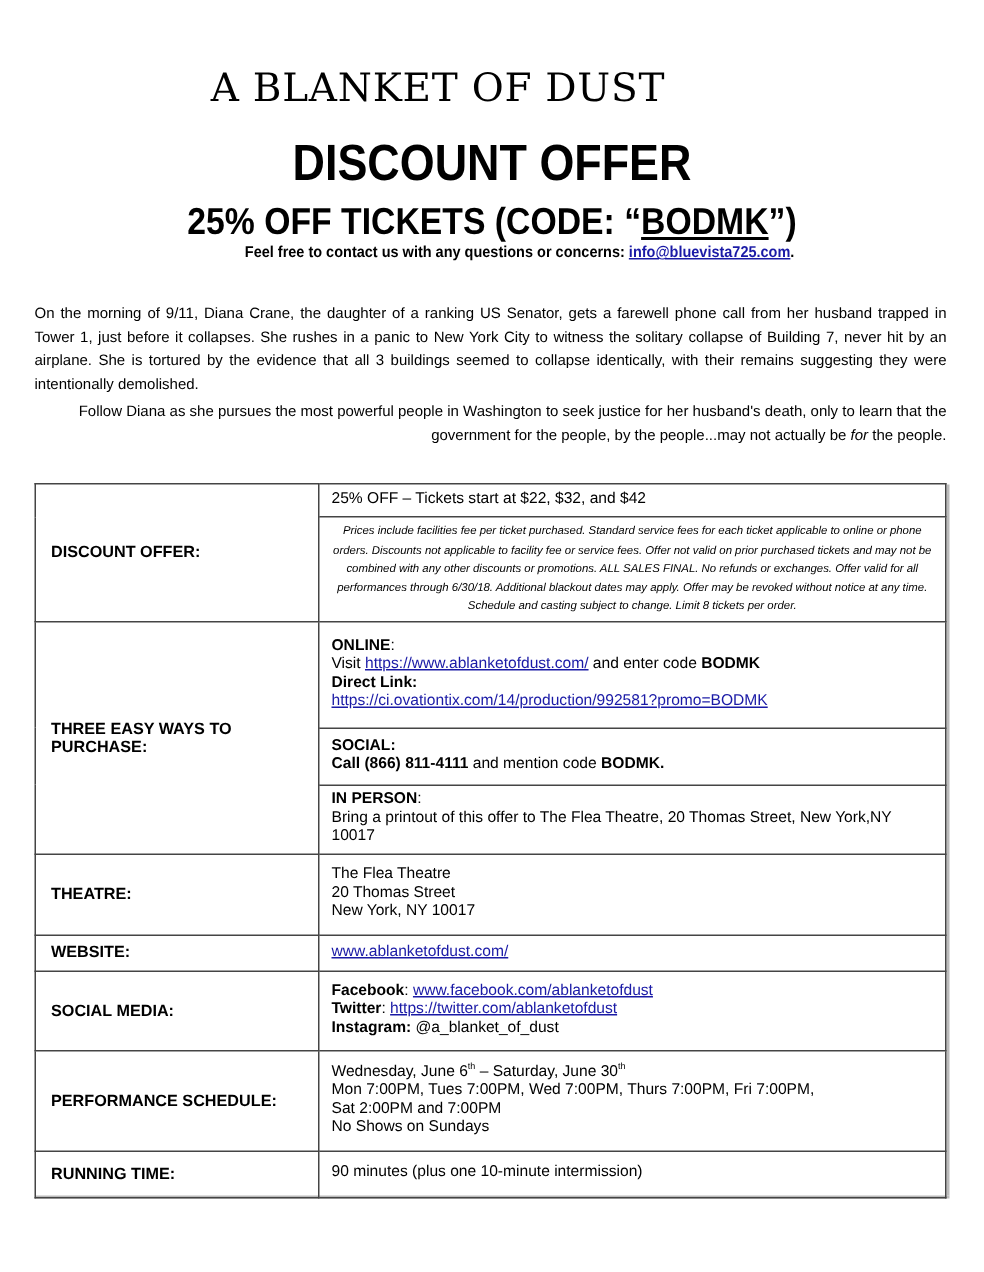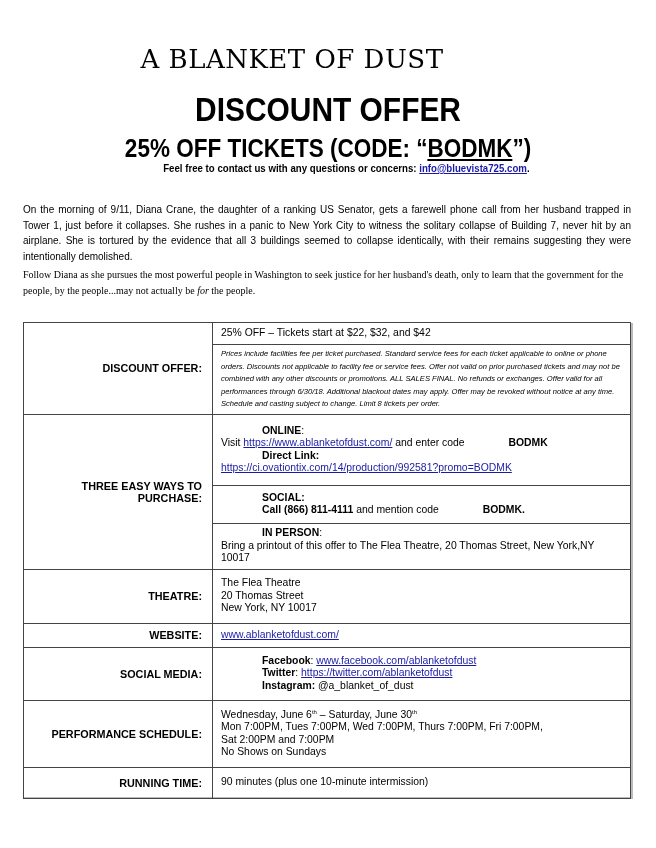--- a/index.html
+++ b/index.html
@@ -25,35 +25,35 @@
     padding-left: 40px; box-sizing: border-box;
     transform: scaleX(0.92); transform-origin: center;
   }
   a.link { color: #1a1aa6; text-decoration: underline; }
   .intro {
     position: absolute; left: 23px; width: 608px;
     font-family: "Liberation Sans", sans-serif; font-size: 10px; line-height: 15.5px;
     text-align: justify;
   }
   .intro.p1 { top: 202px; }
-  .intro.p2 { top: 267px; text-align: left; font-family: Liberation Serif, serif; }
+  .intro.p2 { top: 267px; text-align: right; }
 
   table.offer {
     position: absolute; left: 23px; top: 322px; width: 608px;
     border-collapse: collapse;
     font-family: "Liberation Sans", sans-serif; font-size: 10.4px;
   }
   table.offer td { border: 1px solid #444; vertical-align: middle; padding: 0; }
   td.label {
-    width: 168px; text-align: right; font-weight: bold; font-size: 10.8px;
+    width: 168px; text-align: left; font-weight: bold; font-size: 10.8px;
     padding: 0 10px !important;
   }
   td.val { padding: 3px 8px !important; line-height: 12.5px; }
-  .fine { font-style: italic; font-size: 7.6px; line-height: 10.2px; }
-  b { font-weight: bold; margin-left: 41px; }
+  .fine { font-style: italic; font-size: 7.6px; line-height: 10.2px; text-align: center; }
+  b { font-weight: bold; }
   sup { font-size: 6px; vertical-align: super; line-height: 0; }
   .shadow-r { position: absolute; left: 631px; top: 323px; width: 2px; height: 474px; background: #bbb; }
   .shadow-b { position: absolute; left: 24px; top: 797px; width: 609px; height: 2px; background: #bbb; }
 </style>
 </head>
 <body>
 
 <div class="title-script">A BLANKET OF DUST</div>
 <div class="title-main">DISCOUNT OFFER</div>
 <div class="title-sub"><span>25% OFF TICKETS (CODE: “</span><span class="code">BODMK</span><span>”)</span></div>

